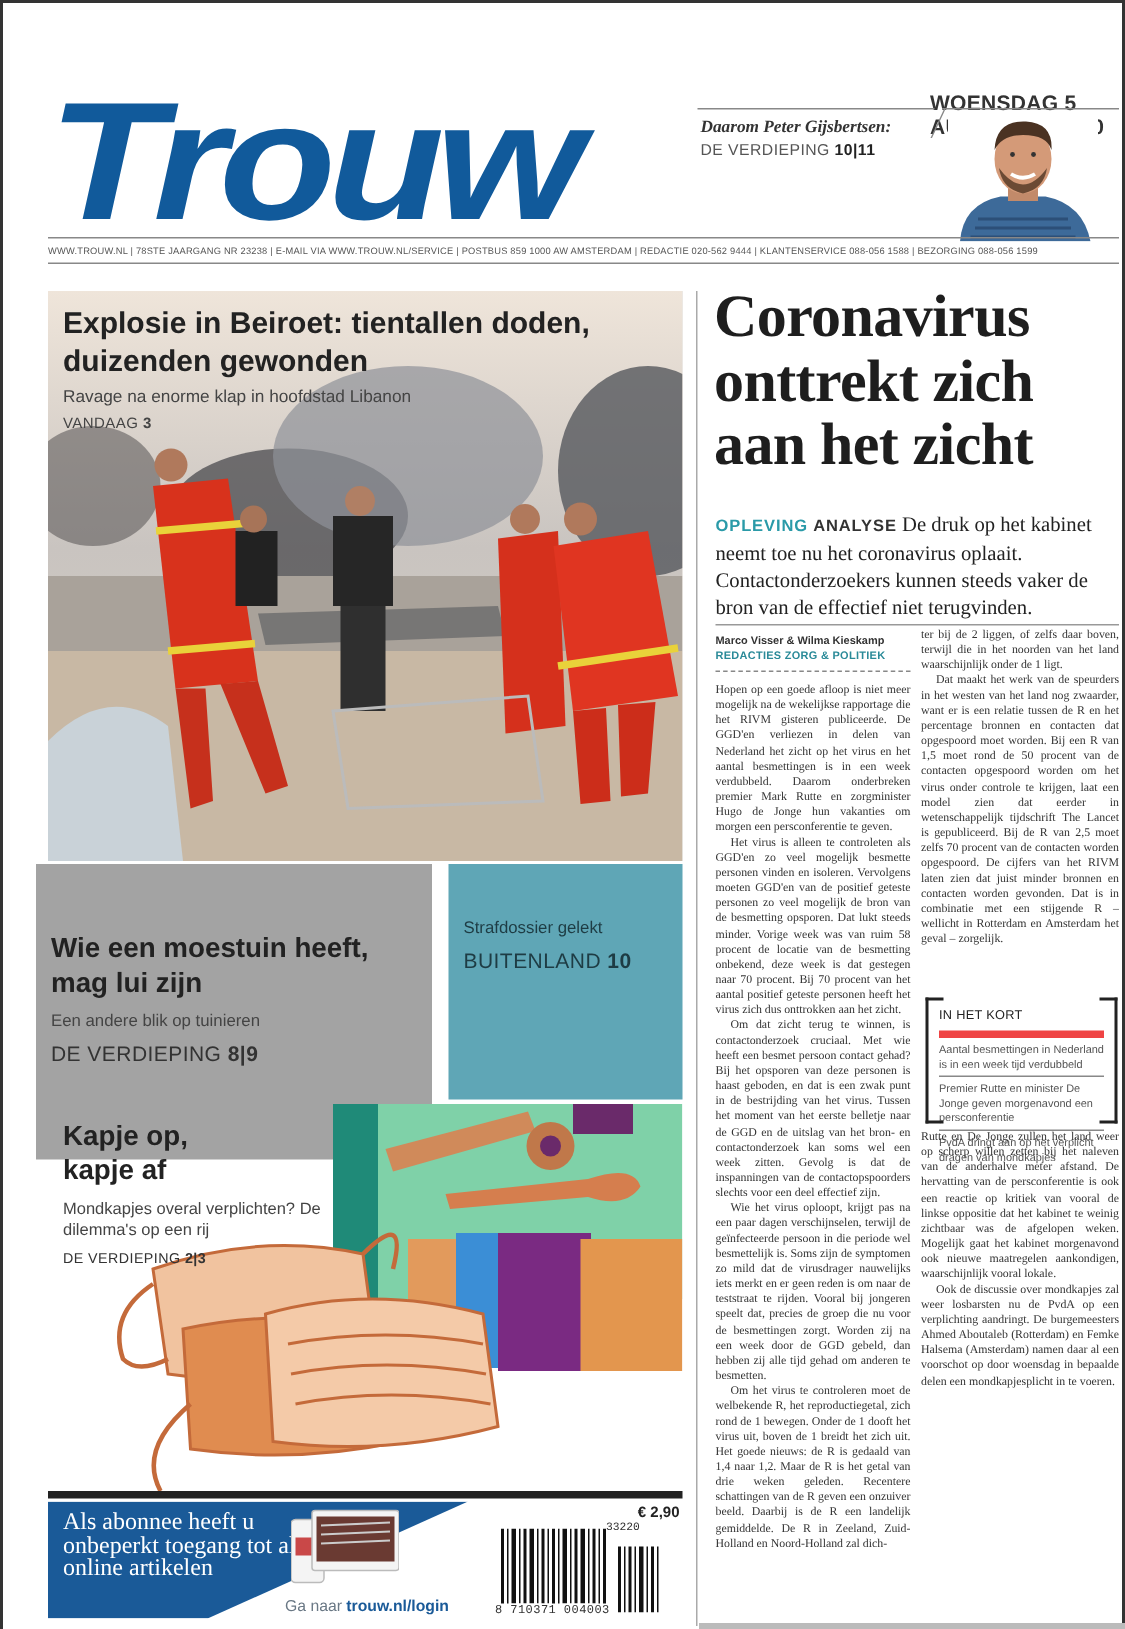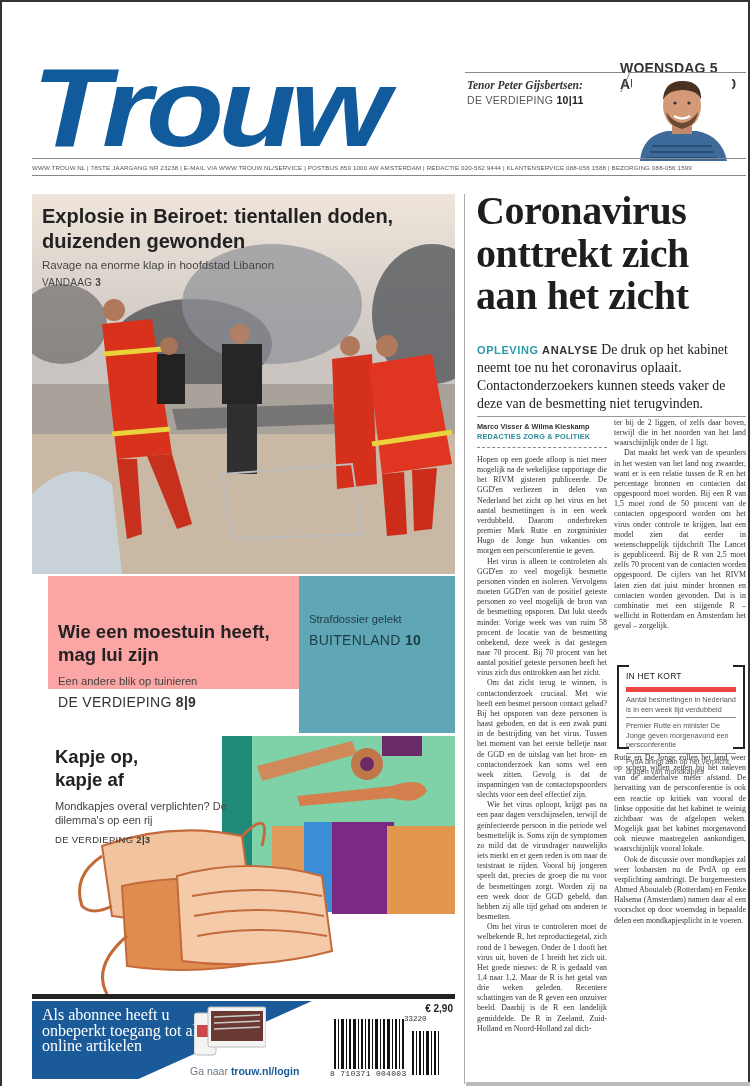--- a/index.html
+++ b/index.html
@@ -25,33 +25,33 @@
 .infobar{position:absolute;left:32px;top:158px;width:714px;height:18px;border-top:1px solid #888;border-bottom:1px solid #888;font-size:6.2px;line-height:17px;color:#555;letter-spacing:.15px;white-space:nowrap;overflow:hidden}
 
 
 .lead{position:absolute;left:32px;top:194px;width:423px;height:380px;overflow:hidden;background:#d9d4cc}
 .lead-text{position:absolute;left:10px;top:10px;width:400px}
 .lead h2{font-size:20px;line-height:25px;font-weight:bold;color:#222}
 .lead .sub{font-size:11.5px;color:#444;margin-top:5px}
 .lead .ref{font-size:10px;color:#444;margin-top:6px;letter-spacing:.3px}
 
 
-.box-yellow{position:absolute;left:48px;top:576px;width:264px;height:113px;background:#fca5a5}
+.box-yellow{position:absolute;left:24px;top:576px;width:264px;height:197px;background:#a3a3a3}
 .box-teal{position:absolute;left:299px;top:576px;width:156px;height:157px;background:#5fa6b6}
 .box-yellow .in{position:absolute;left:10px;top:45px}
 .box-teal .in{position:absolute;left:10px;top:28px}
 .boxh{font-size:18.5px;line-height:22.5px;font-weight:bold;color:#222}
 .boxsub{font-size:11.2px;color:#444;margin-top:9px}
 .boxref{font-size:14px;color:#333;margin-top:7px;letter-spacing:.3px}
 .box-teal .boxh{color:#1c2f35}
 .box-teal .boxsub,.box-teal .boxref{color:#1e3c44}
 
 
 .masks{position:absolute;left:32px;top:736px;width:423px;height:258px;overflow:hidden}
-.masks-text{position:absolute;left:23px;top:10px;z-index:2}
+.masks-text{position:absolute;left:10px;top:10px;z-index:2}
 .masks h2{font-size:18.5px;line-height:22.5px;font-weight:bold;color:#222}
 .masks .sub{font-size:11px;line-height:14px;color:#444;margin-top:8px}
 .masks .ref{font-size:9.5px;color:#333;margin-top:7px;letter-spacing:.3px}
 
 .promo-rule{position:absolute;left:32px;top:994px;width:423px;height:5px;background:#222}
 .promo{position:absolute;left:32px;top:1001px;width:423px;height:85px}
 .promo-blue{position:absolute;left:0;top:0;width:280px;height:78px;background:#1a5a98;clip-path:polygon(0 0,100% 0,38% 100%,0 100%)}
 .promo-text{position:absolute;left:10px;top:6px;font-family:"Liberation Serif",serif;font-size:16px;line-height:15.5px;color:#fff;width:170px}
 .promo-link{position:absolute;left:158px;top:64px;font-size:10.5px;color:#6a7885}
 .promo-link b{color:#1a5a98}
@@ -98,21 +98,21 @@
 <div class="masthead">
   <div class="logo-main">Trouw</div>
 </div>
 
 <div class="date">WOENSDAG 5 AUGUSTUS 2020</div>
 <div class="teaser-box"></div>
 <div class="teaser-box2"></div>
 <div class="teaser-tail"></div>
 
 <div class="teaser">
-  <div class="who">Tenor Peter Gijsbertsen:</div>
+  <div class="who">Daarom Peter Gijsbertsen:</div>
   <div class="ref"><span>DE VERDIEPING</span> <b>10|11</b></div>
 </div>
 
 <div class="portrait">
   <svg width="100" height="85" viewBox="0 0 100 85">
     <rect width="100" height="85" fill="#fff"></rect>
     <path d="M8 85 Q10 60 35 55 L65 55 Q90 60 95 85 Z" fill="#3d6a99"></path>
     <path d="M20 70 L80 70 M18 76 L82 76 M15 82 L85 82" stroke="#2c4f78" stroke-width="2"></path>
     <rect x="40" y="46" width="20" height="12" fill="#c28a6a"></rect>
     <ellipse cx="50" cy="30" rx="19" ry="23" fill="#d49a78"></ellipse>
@@ -265,21 +265,21 @@
   <div class="bcnum2">33220</div>
 </div>
 
 <div class="colrule"></div>
 
 <h1 class="headline">Coronavirus onttrekt zich aan het zicht</h1>
 
 <div class="intro">
   <span class="k1">OPLEVING</span>
   <span class="k2">ANALYSE</span>
-  <span>De druk op het kabinet neemt toe nu het coronavirus oplaait. Contactonderzoekers kunnen steeds vaker de deze van de besmetting niet terugvinden.</span>
+  <span>De druk op het kabinet neemt toe nu het coronavirus oplaait. Contactonderzoekers kunnen steeds vaker de bron van de effectief niet terugvinden.</span>
 </div>
 <div class="intro-rule"></div>
 
 <div class="byline">
   <div class="names">Marco Visser &amp; Wilma Kieskamp</div>
   <div class="desk">REDACTIES ZORG &amp; POLITIEK</div>
 </div>
 <div class="byline-rule"></div>
 
 <div class="bodycol c1">

